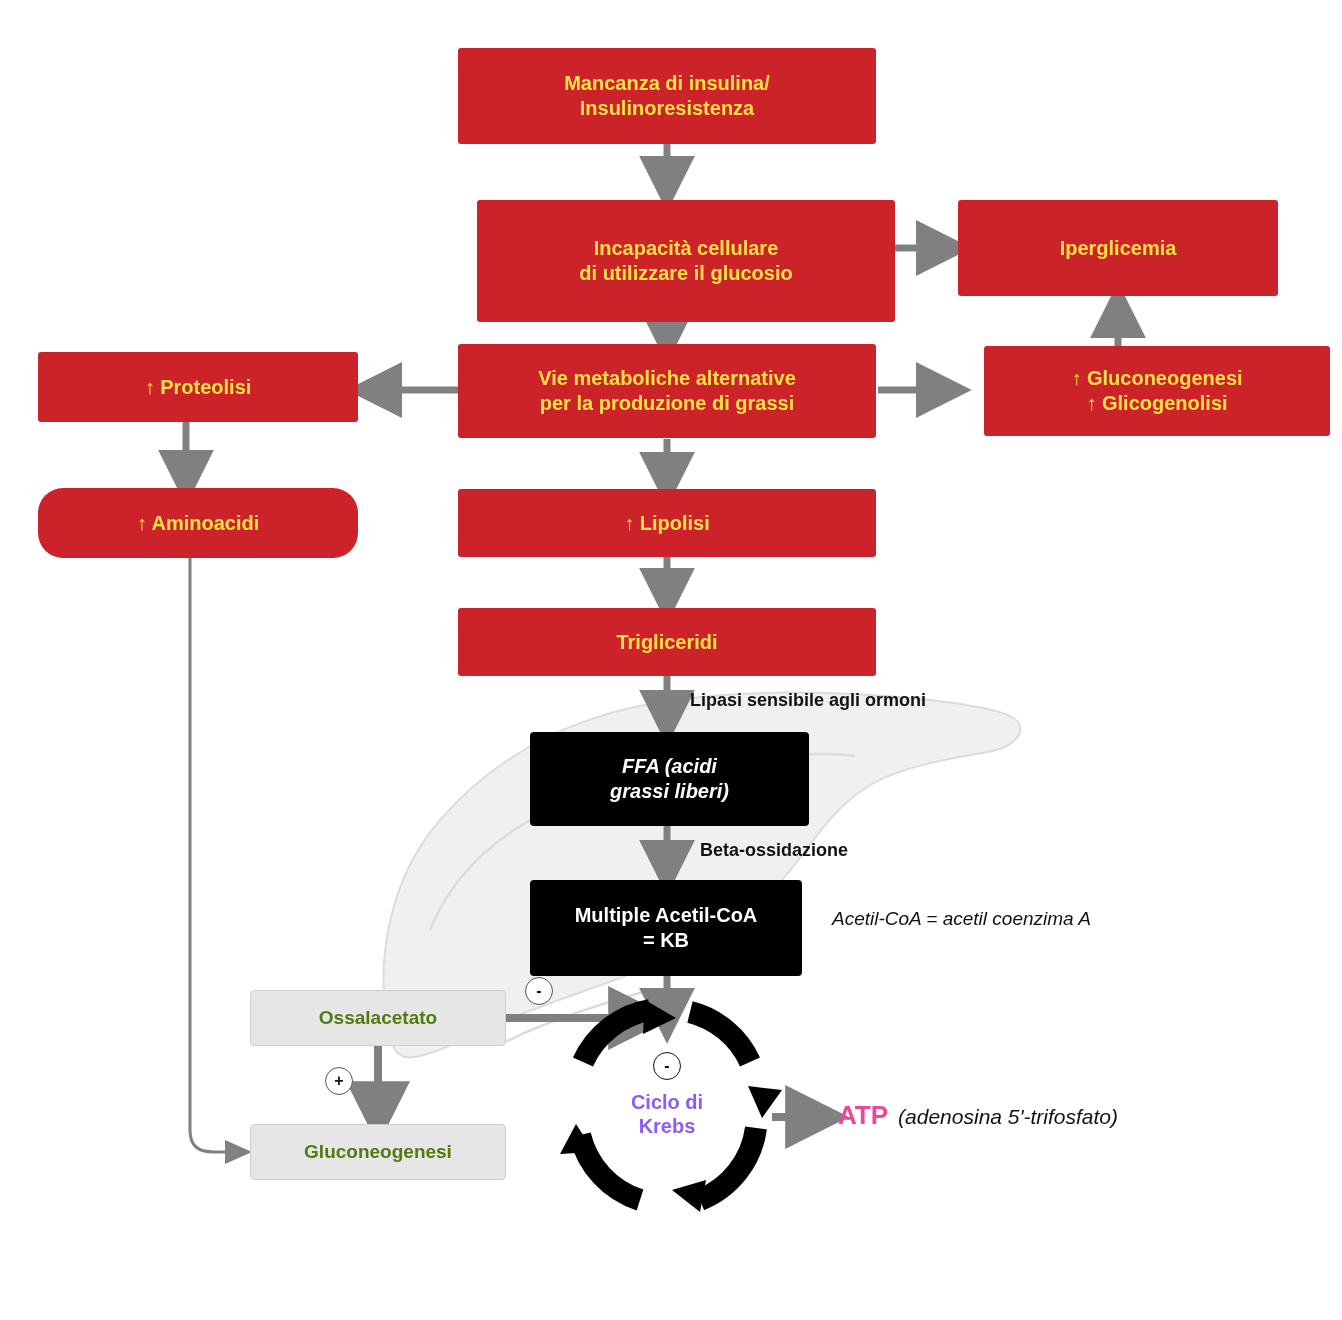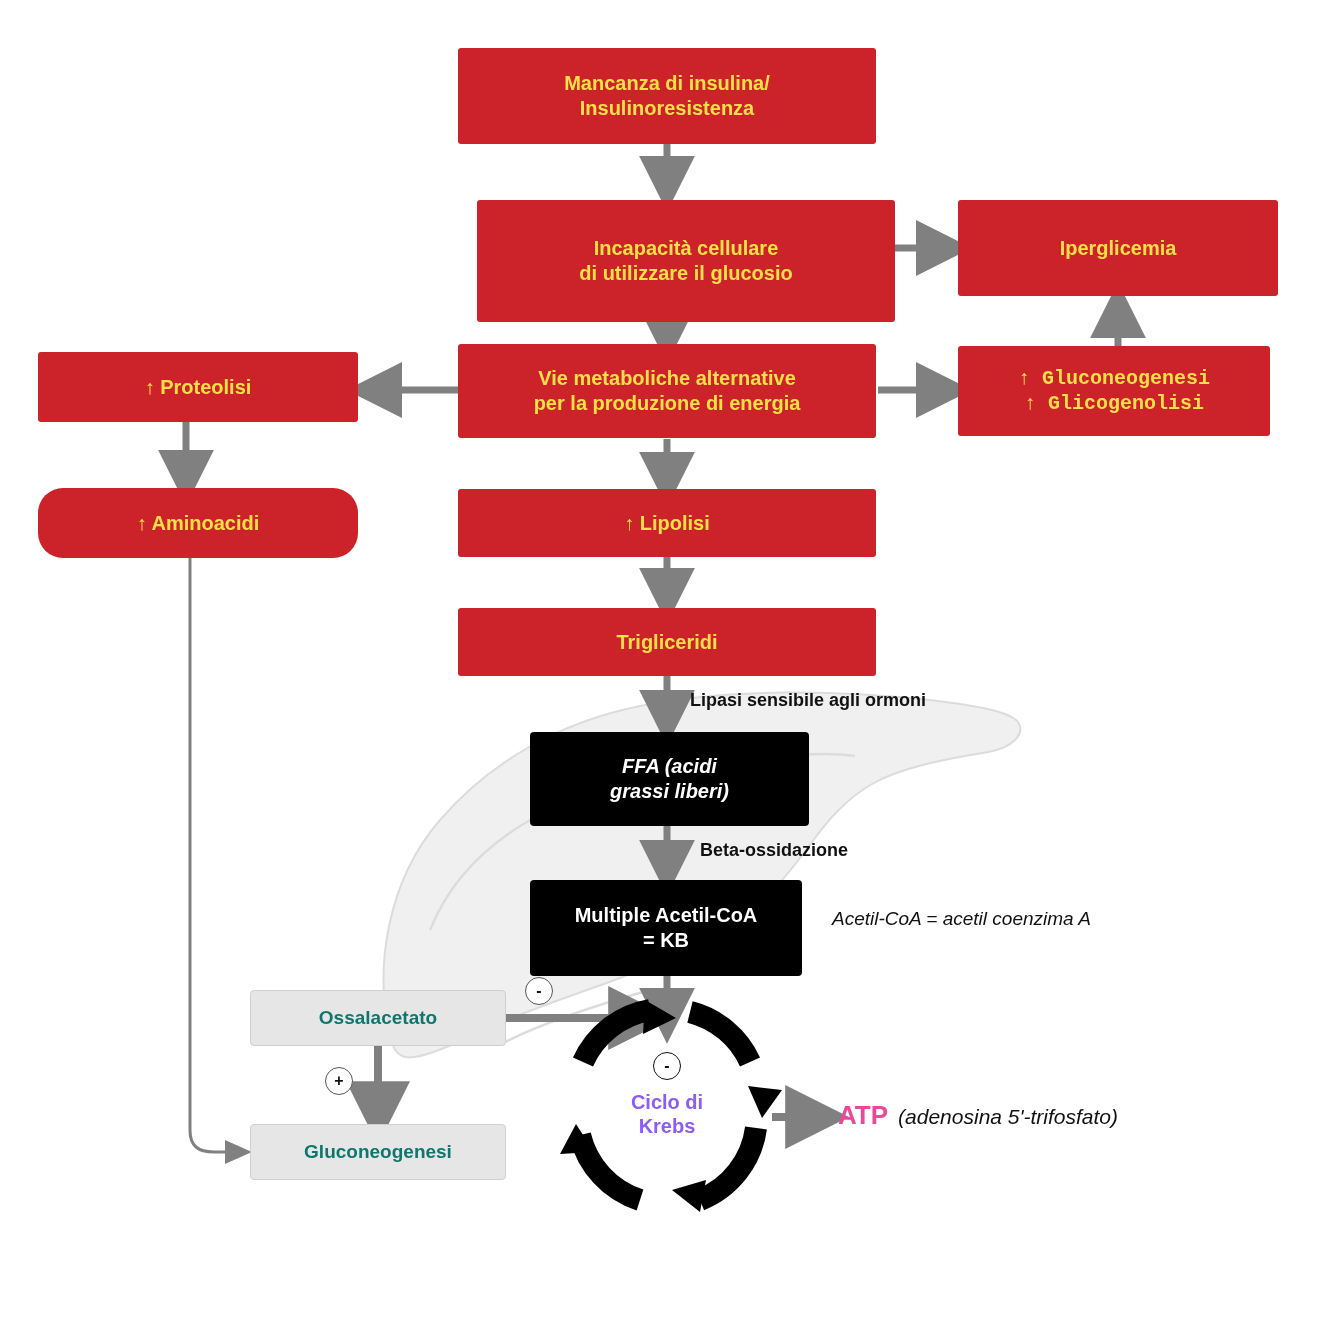--- a/index.html
+++ b/index.html
@@ -44,21 +44,21 @@
   }
   .node-black {
     background: #000000;
     color: #ffffff;
     font-weight: bold;
     font-size: 20px;
     border-radius: 4px;
   }
   .node-grey {
     background: #e6e6e6;
-    color: #0f766e;
+    color: #4d7c0f;
     font-weight: bold;
     font-size: 19px;
     border: 1px solid #cfcfcf;
     border-radius: 4px;
   }
   .free-label {
     position: absolute;
     font-weight: bold;
     font-size: 18px;
     color: #111111;
@@ -175,23 +175,23 @@
 
   <div class="node node-red" style="left:458px; top:48px; width:418px; height:96px;">Mancanza di insulina/
 Insulinoresistenza</div>
 
   <div class="node node-red" style="left:432px; top:200px; width:418px; height:122px;margin-left:45px;">Incapacità cellulare
 di utilizzare il glucosio</div>
 
   <div class="node node-red" style="left:958px; top:200px; width:320px; height:96px;">Iperglicemia</div>
 
   <div class="node node-red" style="left:458px; top:344px; width:418px; height:94px;">Vie metaboliche alternative
-per la produzione di energia</div>
-
-  <div class="node node-red" style="left:958px; top:346px; width:312px; height:90px;font-family:Liberation Mono, monospace;">↑ Gluconeogenesi
+per la produzione di grassi</div>
+
+  <div class="node node-red" style="left:984px; top:346px; width:346px; height:90px;">↑ Gluconeogenesi
 ↑ Glicogenolisi</div>
 
   <div class="node node-red" style="left:38px; top:352px; width:320px; height:70px;">↑ Proteolisi</div>
 
   <div class="node node-red" style="left:38px; top:488px; width:320px; height:70px;border-radius:25px;">↑ Aminoacidi</div>
 
   <div class="node node-red" style="left:458px; top:489px; width:418px; height:68px;">↑ Lipolisi</div>
 
   <div class="node node-red" style="left:458px; top:608px; width:418px; height:68px;">Trigliceridi</div>
 

